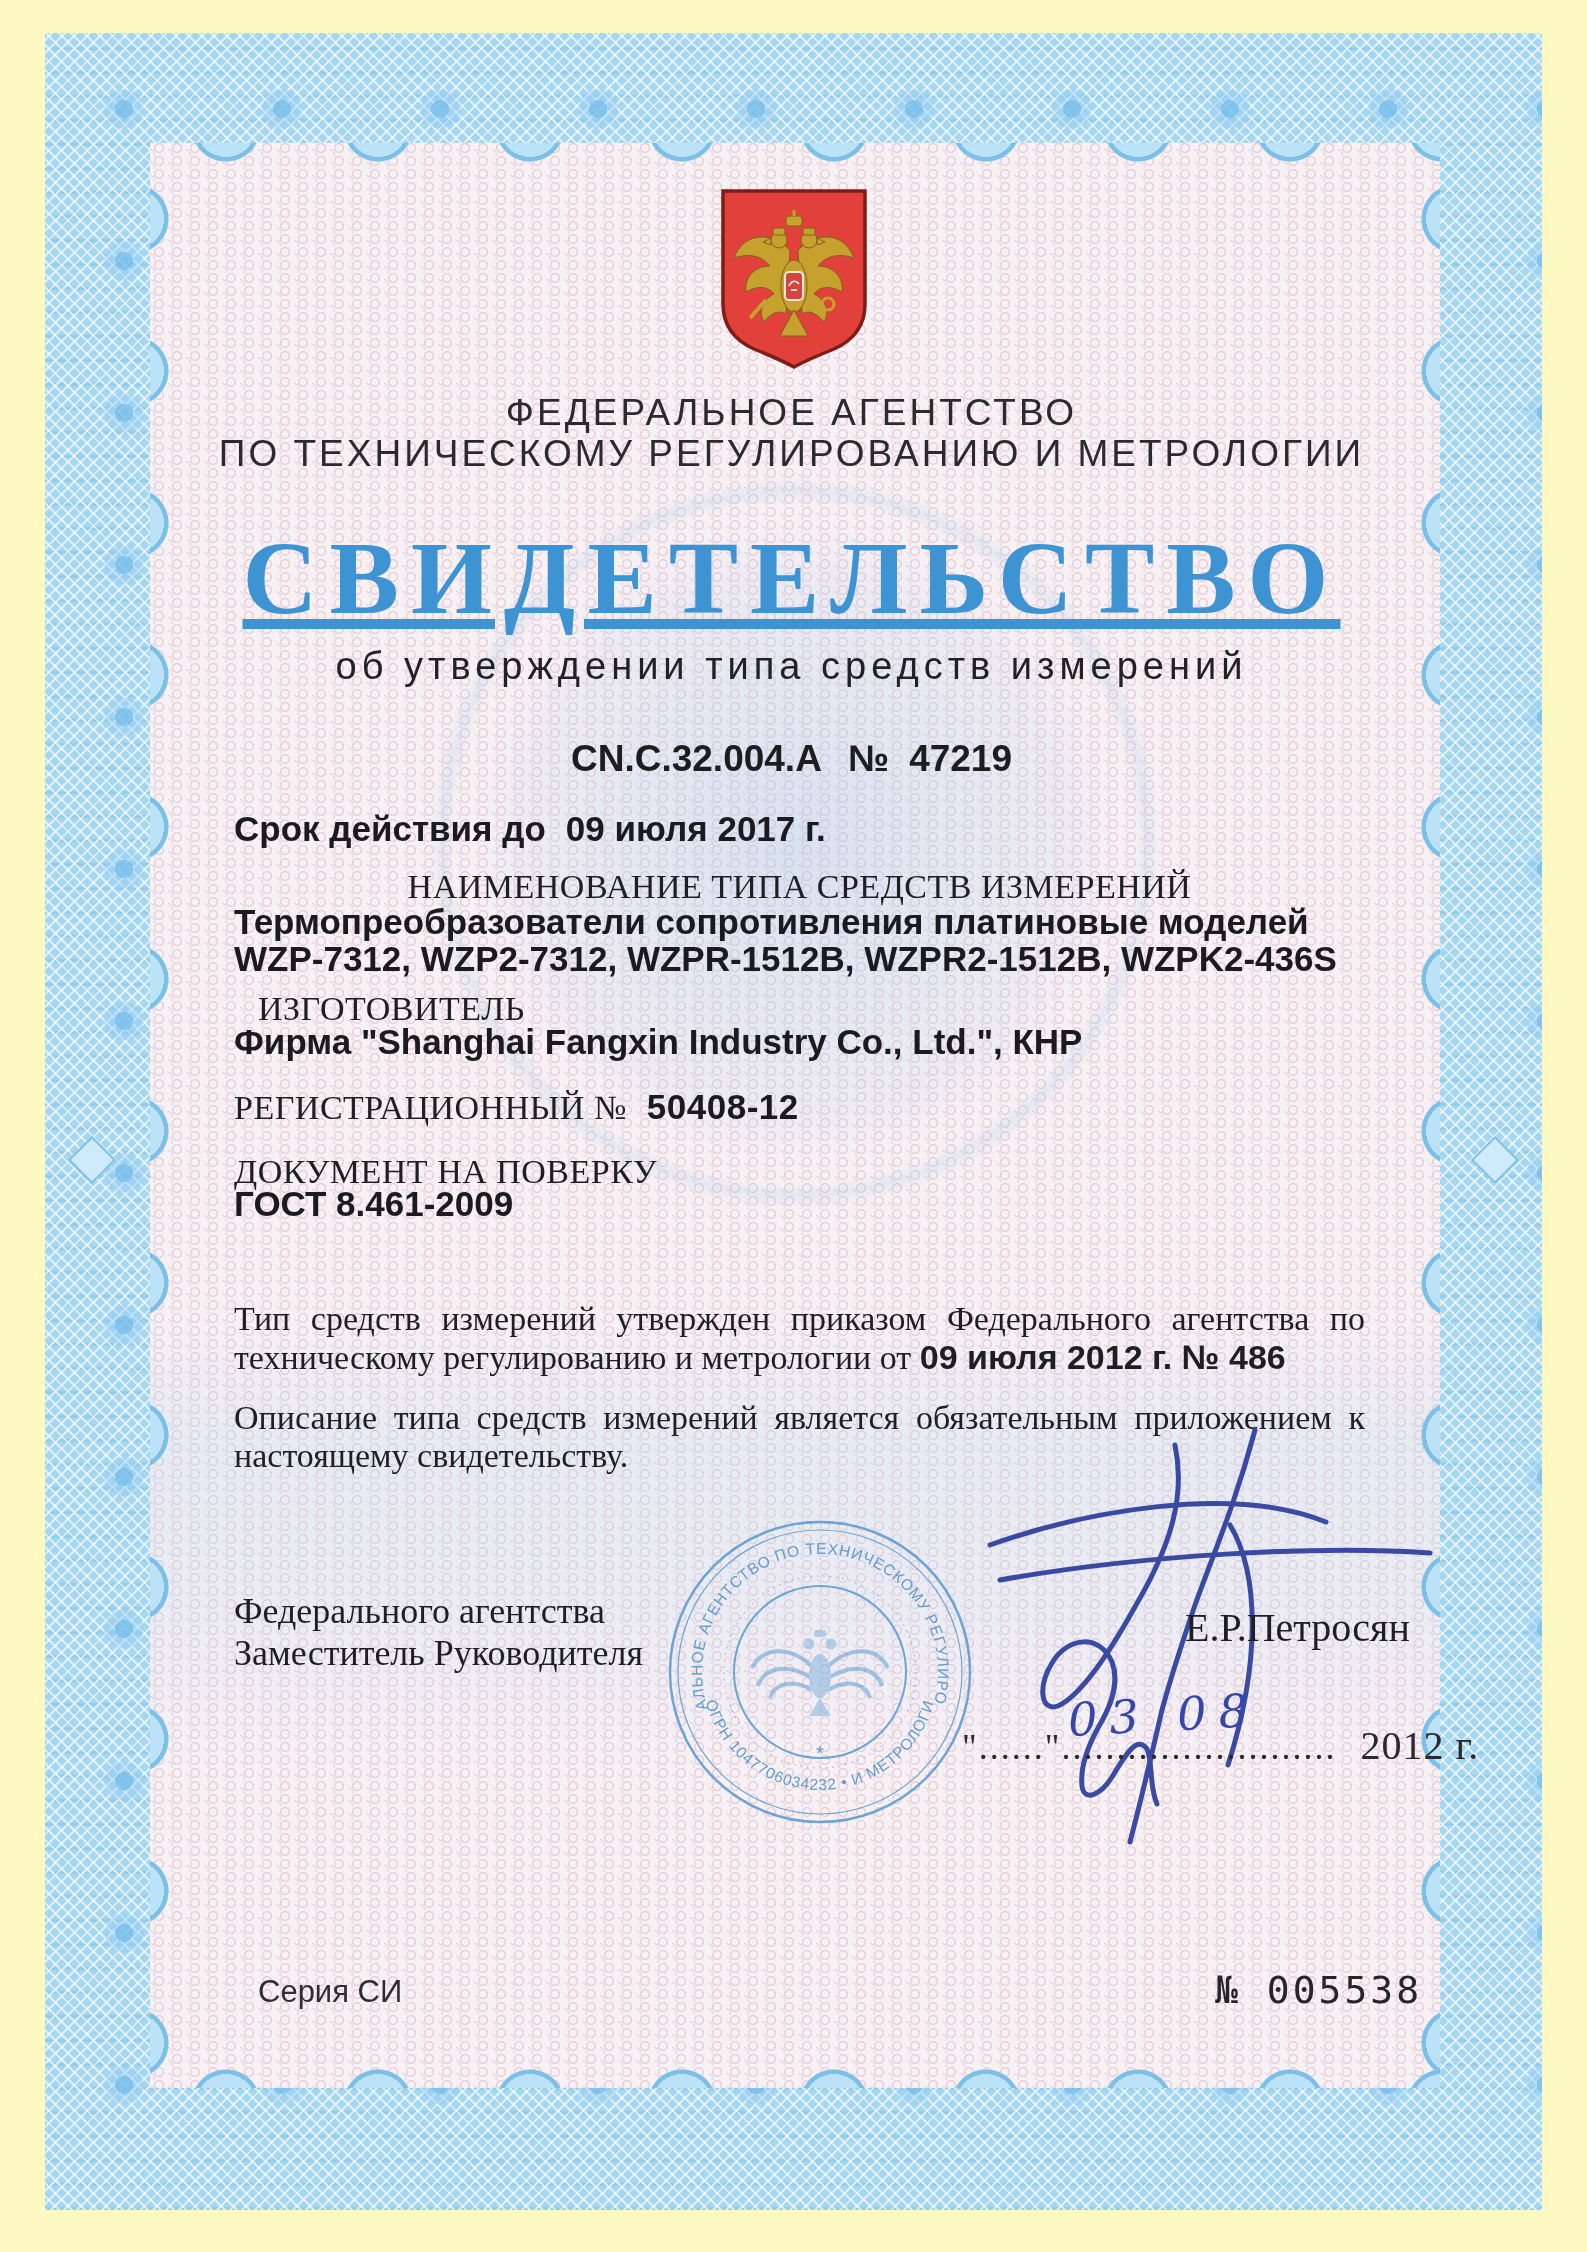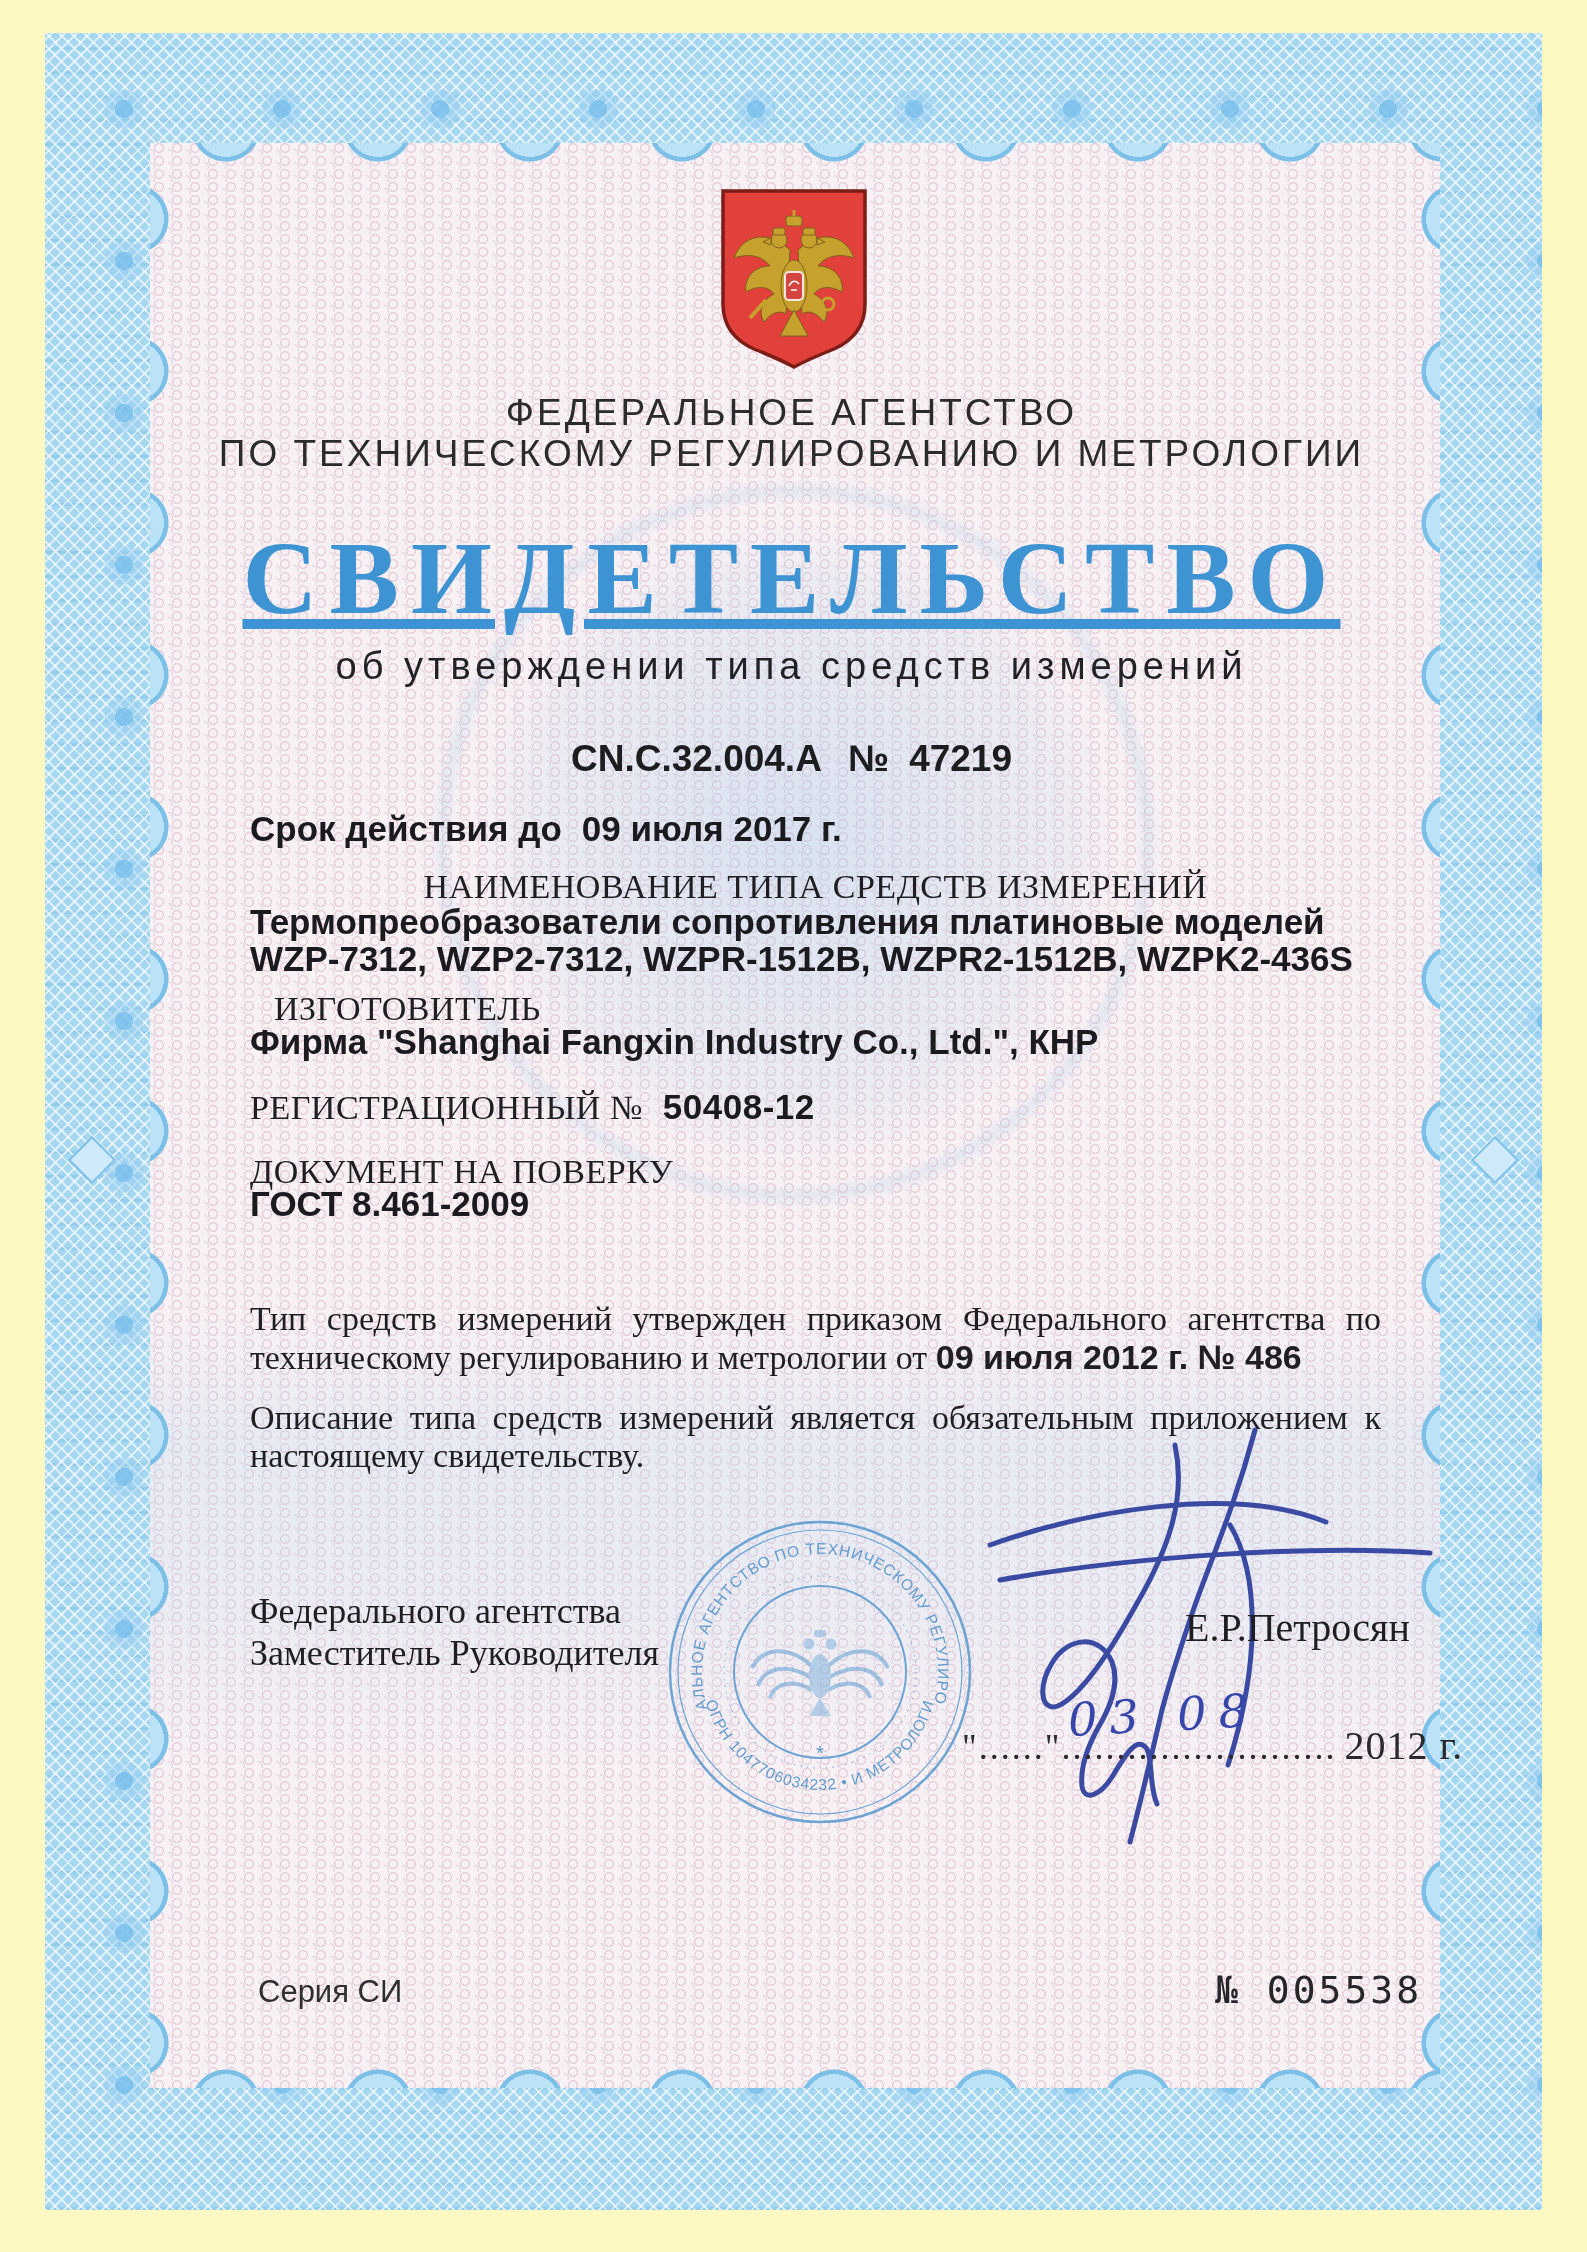--- a/index.html
+++ b/index.html
@@ -37,30 +37,30 @@
   .sc-right{top:0;bottom:0;right:0;width:36px;background-repeat:repeat-y;background-size:36px 152px;
     background-image:radial-gradient(circle at 52px 50%, #bce2f7 0 30px, #7cc0e8 30px 34px, rgba(124,192,232,0) 35px);}
   .centerband{position:absolute;left:150px;width:1283px;text-align:center;color:#26262a;}
   .hdr{font-family:"Liberation Sans",sans-serif;font-size:37px;letter-spacing:3px;color:#2b2b2e;}
   .title-main{font-weight:bold;font-size:104px;letter-spacing:12px;color:#3e93d3;
     font-family:"Liberation Serif",serif;text-decoration:underline;}
   .subtitle{font-family:"Liberation Sans",sans-serif;font-size:38px;letter-spacing:5px;color:#222226;}
   .cn{font-family:"Liberation Sans",sans-serif;font-weight:bold;font-size:37px;color:#1d1d20;}
   .cn span{display:inline-block;}
   .cn .g1{margin-right:26px;} .cn .g2{margin-right:20px;}
-  .block{position:absolute;left:250px;width:1131px;color:#1f1f23;}
+  .block{position:absolute;left:234px;width:1131px;color:#1f1f23;}
   .lbl{font-size:34px;letter-spacing:.5px;}
   .val{font-family:"Liberation Sans",sans-serif;font-weight:bold;font-size:35px;line-height:36px;color:#1b1b1f;}
   .inlineval{margin-left:20px;}
   .para{font-size:34px;line-height:38px;text-align:justify;}
   .para .order{font-family:"Liberation Sans",sans-serif;font-weight:bold;}
   .sig-title{font-size:36px;line-height:42px;}
   .sig-name{position:absolute;left:1185px;top:1604px;font-size:40px;color:#1f1f23;}
   .dateline{position:absolute;left:962px;top:1722px;font-size:36px;color:#2a2a2e;letter-spacing:2px;}
-  .dateline .year{font-size:40px;letter-spacing:1px;margin-left:8px;}
+  .dateline .year{font-size:40px;letter-spacing:1px;margin-left:24px;}
   .handdate{position:absolute;left:1068px;top:1688px;font-family:"DejaVu Serif",serif;font-style:italic;
     font-size:46px;color:#3646ab;letter-spacing:12px;transform:rotate(-3deg);}
   .footer-series{position:absolute;left:258px;top:1974px;font-family:"Liberation Sans",sans-serif;
     font-size:31px;color:#2e2e31;}
   .footer-number{position:absolute;left:1215px;top:1968px;font-family:"DejaVu Sans Mono",monospace;
     font-size:38px;letter-spacing:3px;color:#26262a;}
   .arms{position:absolute;left:716px;top:186px;}
   .stamp{position:absolute;left:666px;top:1518px;opacity:.88;}
   .signature{position:absolute;left:930px;top:1405px;}
 </style>

